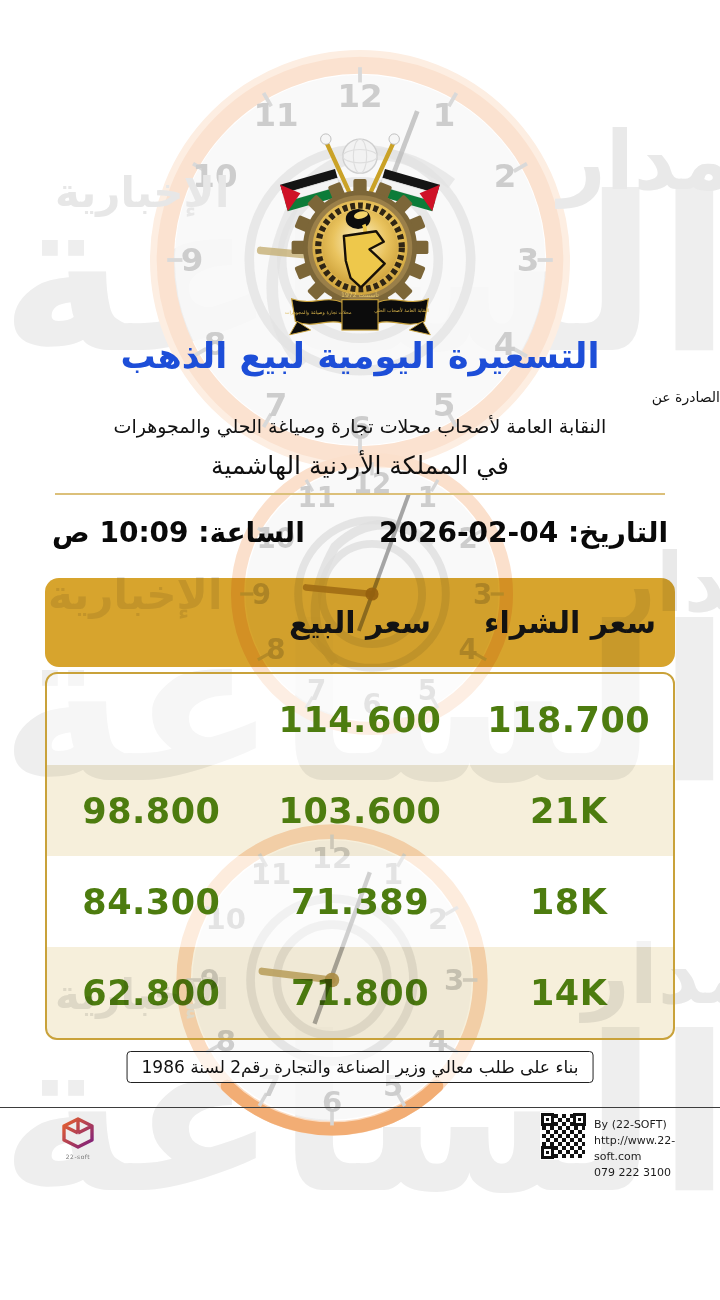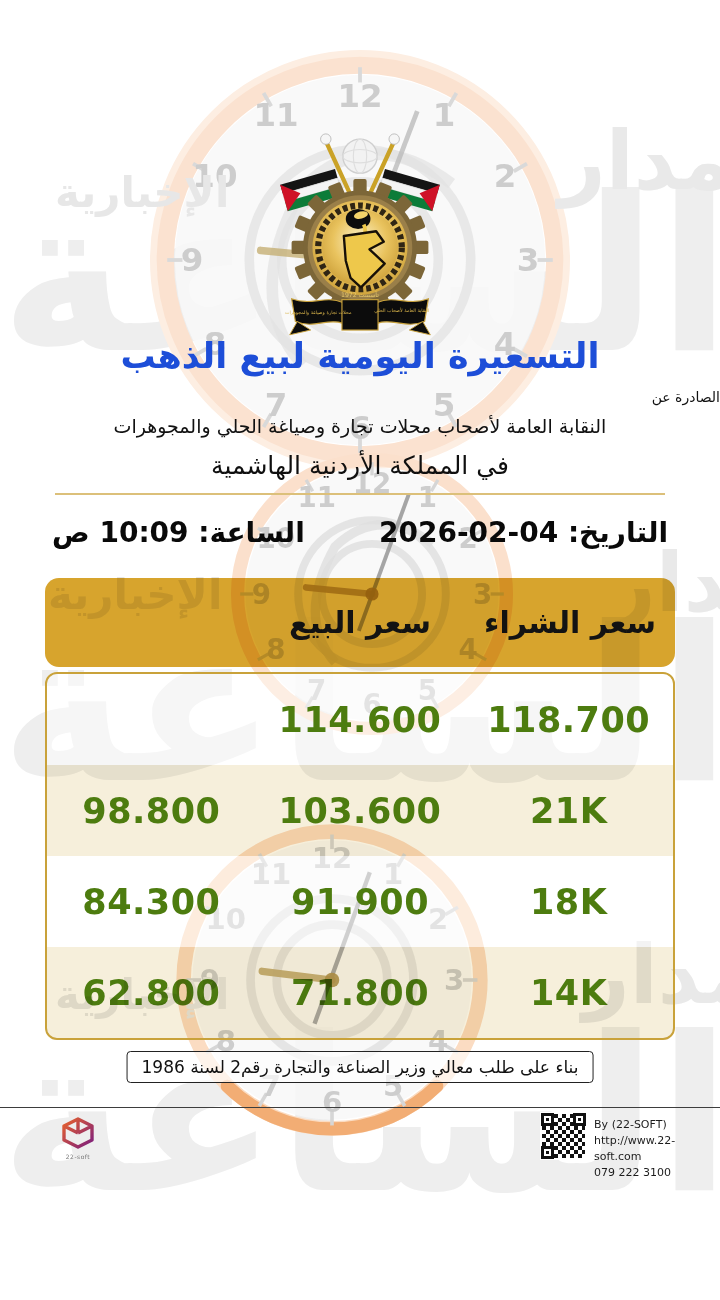--- a/index.html
+++ b/index.html
@@ -297,21 +297,21 @@
       <div>118.700</div>
       <div>114.600</div>
     </div>
     <div class="trow row-even">
       <div>21K</div>
       <div>103.600</div>
       <div>98.800</div>
     </div>
     <div class="trow row-odd">
       <div>18K</div>
-      <div>91.900</div>
+      <div>71.389</div>
       <div>84.300</div>
     </div>
     <div class="trow row-even">
       <div>14K</div>
       <div>71.800</div>
       <div>62.800</div>
     </div>
   </div>
 
   <div class="note">بناء على طلب معالي وزير الصناعة والتجارة رقم2 لسنة 1986</div>

